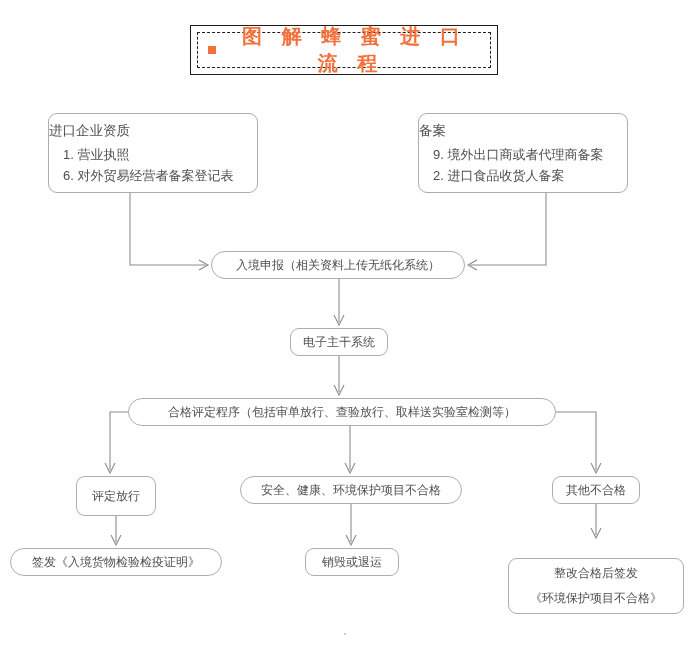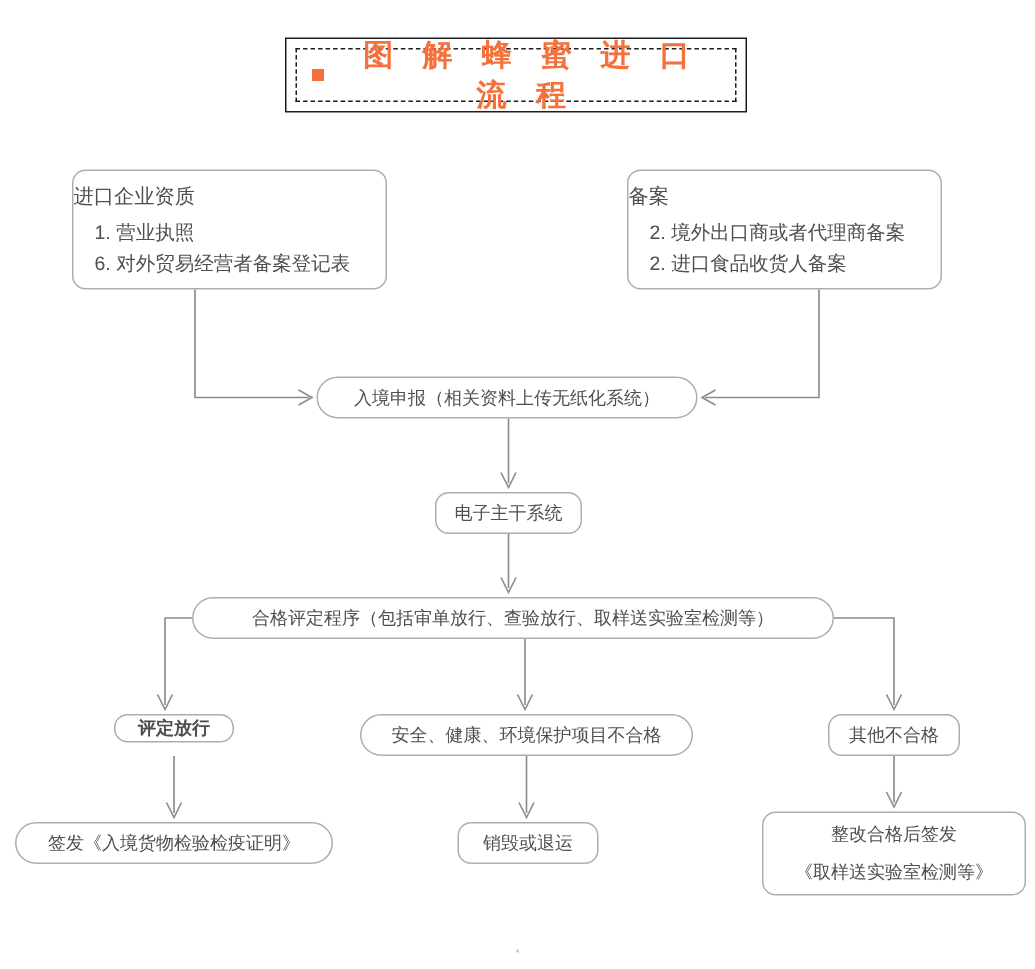--- a/index.html
+++ b/index.html
@@ -70,26 +70,26 @@
     font-size:12px;
     line-height:19px;
     white-space:nowrap;
   }
 
   #box-qualification{left:48px;top:113px;width:210px;height:80px;}
   #box-record{left:418px;top:113px;width:210px;height:80px;}
   #box-declaration{left:211px;top:251px;width:254px;height:28px;border-radius:14px;}
   #box-backbone{left:290px;top:328px;width:98px;height:28px;border-radius:9px;}
   #box-evaluation{left:128px;top:398px;width:428px;height:28px;border-radius:14px;}
-  #box-pass{left:76px;top:476px;width:80px;height:19px;border-radius:9px;font-weight:bold;}
+  #box-pass{left:76px;top:476px;width:80px;height:40px;border-radius:9px;}
   #box-fail-safety{left:240px;top:476px;width:222px;height:28px;border-radius:14px;}
   #box-fail-other{left:552px;top:476px;width:88px;height:28px;border-radius:9px;}
   #box-issue-cert{left:10px;top:548px;width:212px;height:28px;border-radius:14px;}
   #box-destroy{left:305px;top:548px;width:94px;height:28px;border-radius:9px;}
-  #box-rectify{left:508px;top:541px;width:176px;height:56px;border-radius:9px;}
+  #box-rectify{left:508px;top:558px;width:176px;height:56px;border-radius:9px;}
   #box-rectify .one{line-height:25px;}
 
   
   svg.links{position:absolute;left:0;top:0;width:690px;height:646px;z-index:1;}
   svg.links line,svg.links path{stroke:#8c8c8c;stroke-width:1.1;fill:none;}
   svg.links polyline{stroke:#8c8c8c;stroke-width:1.1;fill:none;}
   .arrow-head{fill:none;stroke:#8c8c8c;stroke-width:1.1;}
 
   .dot-mark{
     position:absolute;left:344px;top:633px;width:2px;height:2px;
@@ -142,21 +142,21 @@
   </svg>
 
   <div class="node" id="box-qualification">
     <div class="hd">进口企业资质</div>
     <div class="li">1. 营业执照</div>
     <div class="li">6. 对外贸易经营者备案登记表</div>
   </div>
 
   <div class="node" id="box-record">
     <div class="hd">备案</div>
-    <div class="li">2. 境外出口商或者代理商备案</div>
+    <div class="li">9. 境外出口商或者代理商备案</div>
     <div class="li">2. 进口食品收货人备案</div>
   </div>
 
   <div class="node" id="box-declaration">
     <div class="one">入境申报（相关资料上传无纸化系统）</div>
   </div>
 
   <div class="node" id="box-backbone">
     <div class="one">电子主干系统</div>
   </div>
@@ -180,18 +180,18 @@
   <div class="node" id="box-issue-cert">
     <div class="one">签发《入境货物检验检疫证明》</div>
   </div>
 
   <div class="node" id="box-destroy">
     <div class="one">销毁或退运</div>
   </div>
 
   <div class="node" id="box-rectify">
     <div class="one">整改合格后签发</div>
-    <div class="one">《取样送实验室检测等》</div>
+    <div class="one">《环境保护项目不合格》</div>
   </div>
 
   <div class="dot-mark"></div>
 
 </div>
 
 </body></html>

